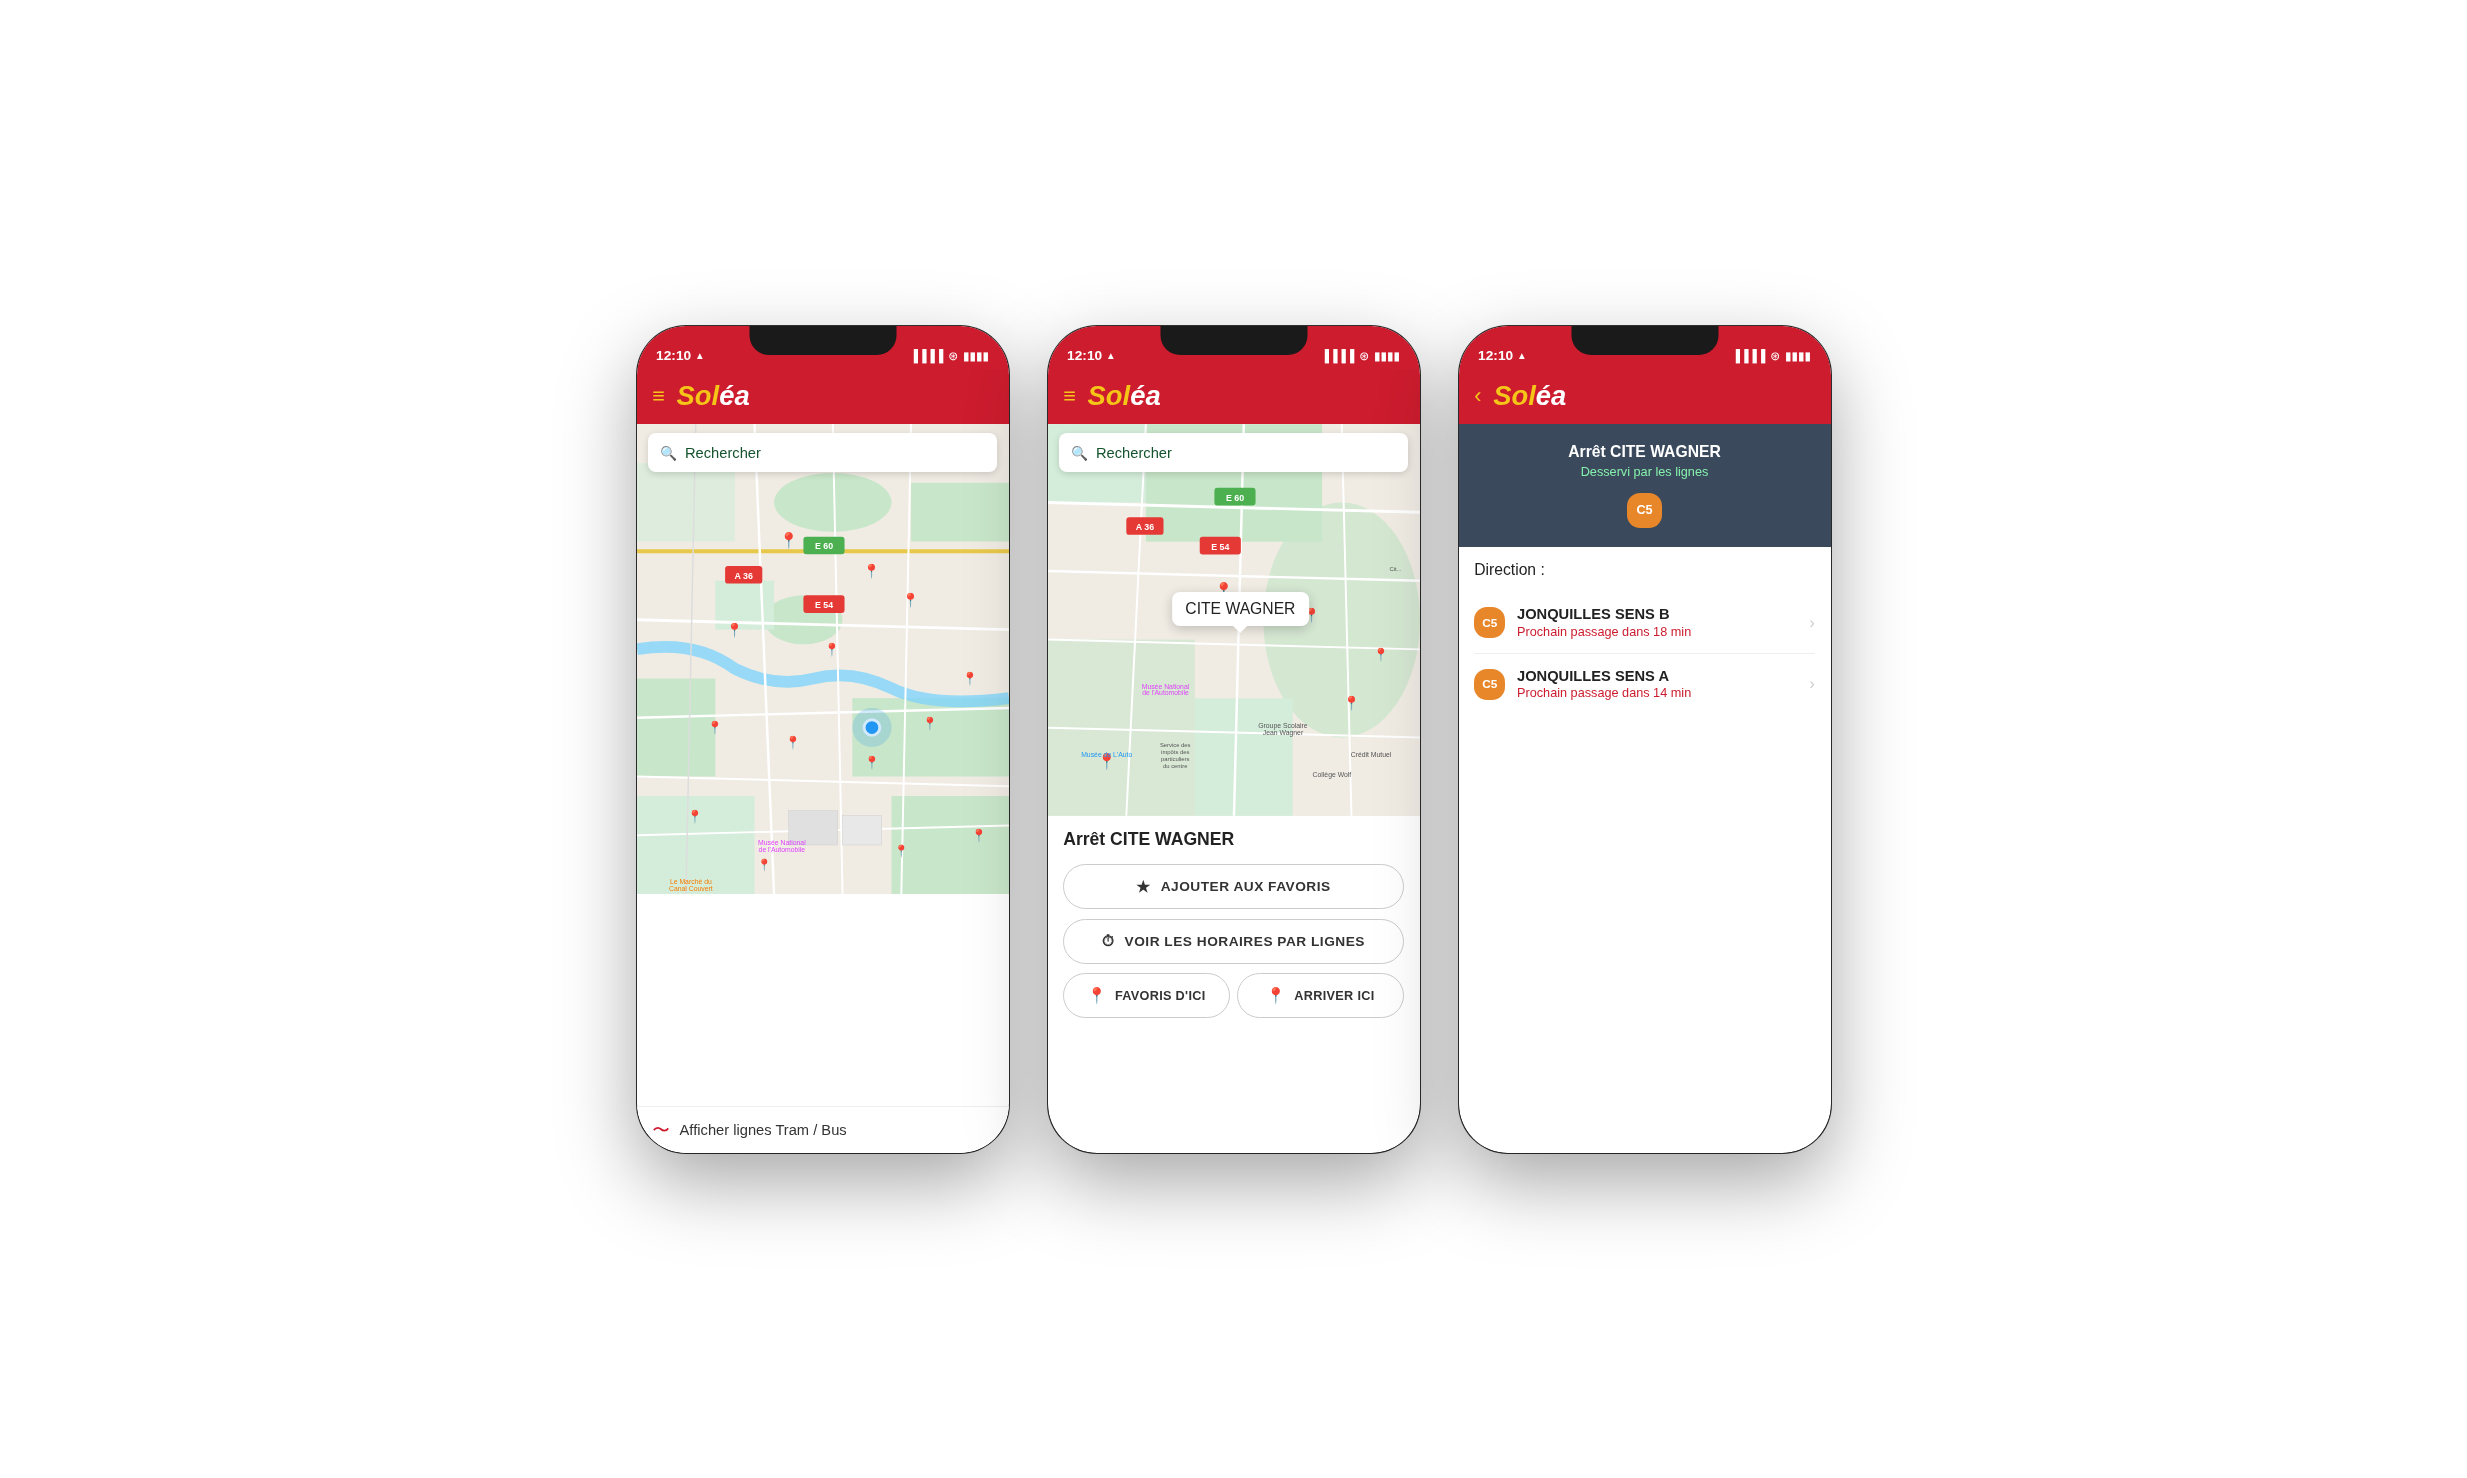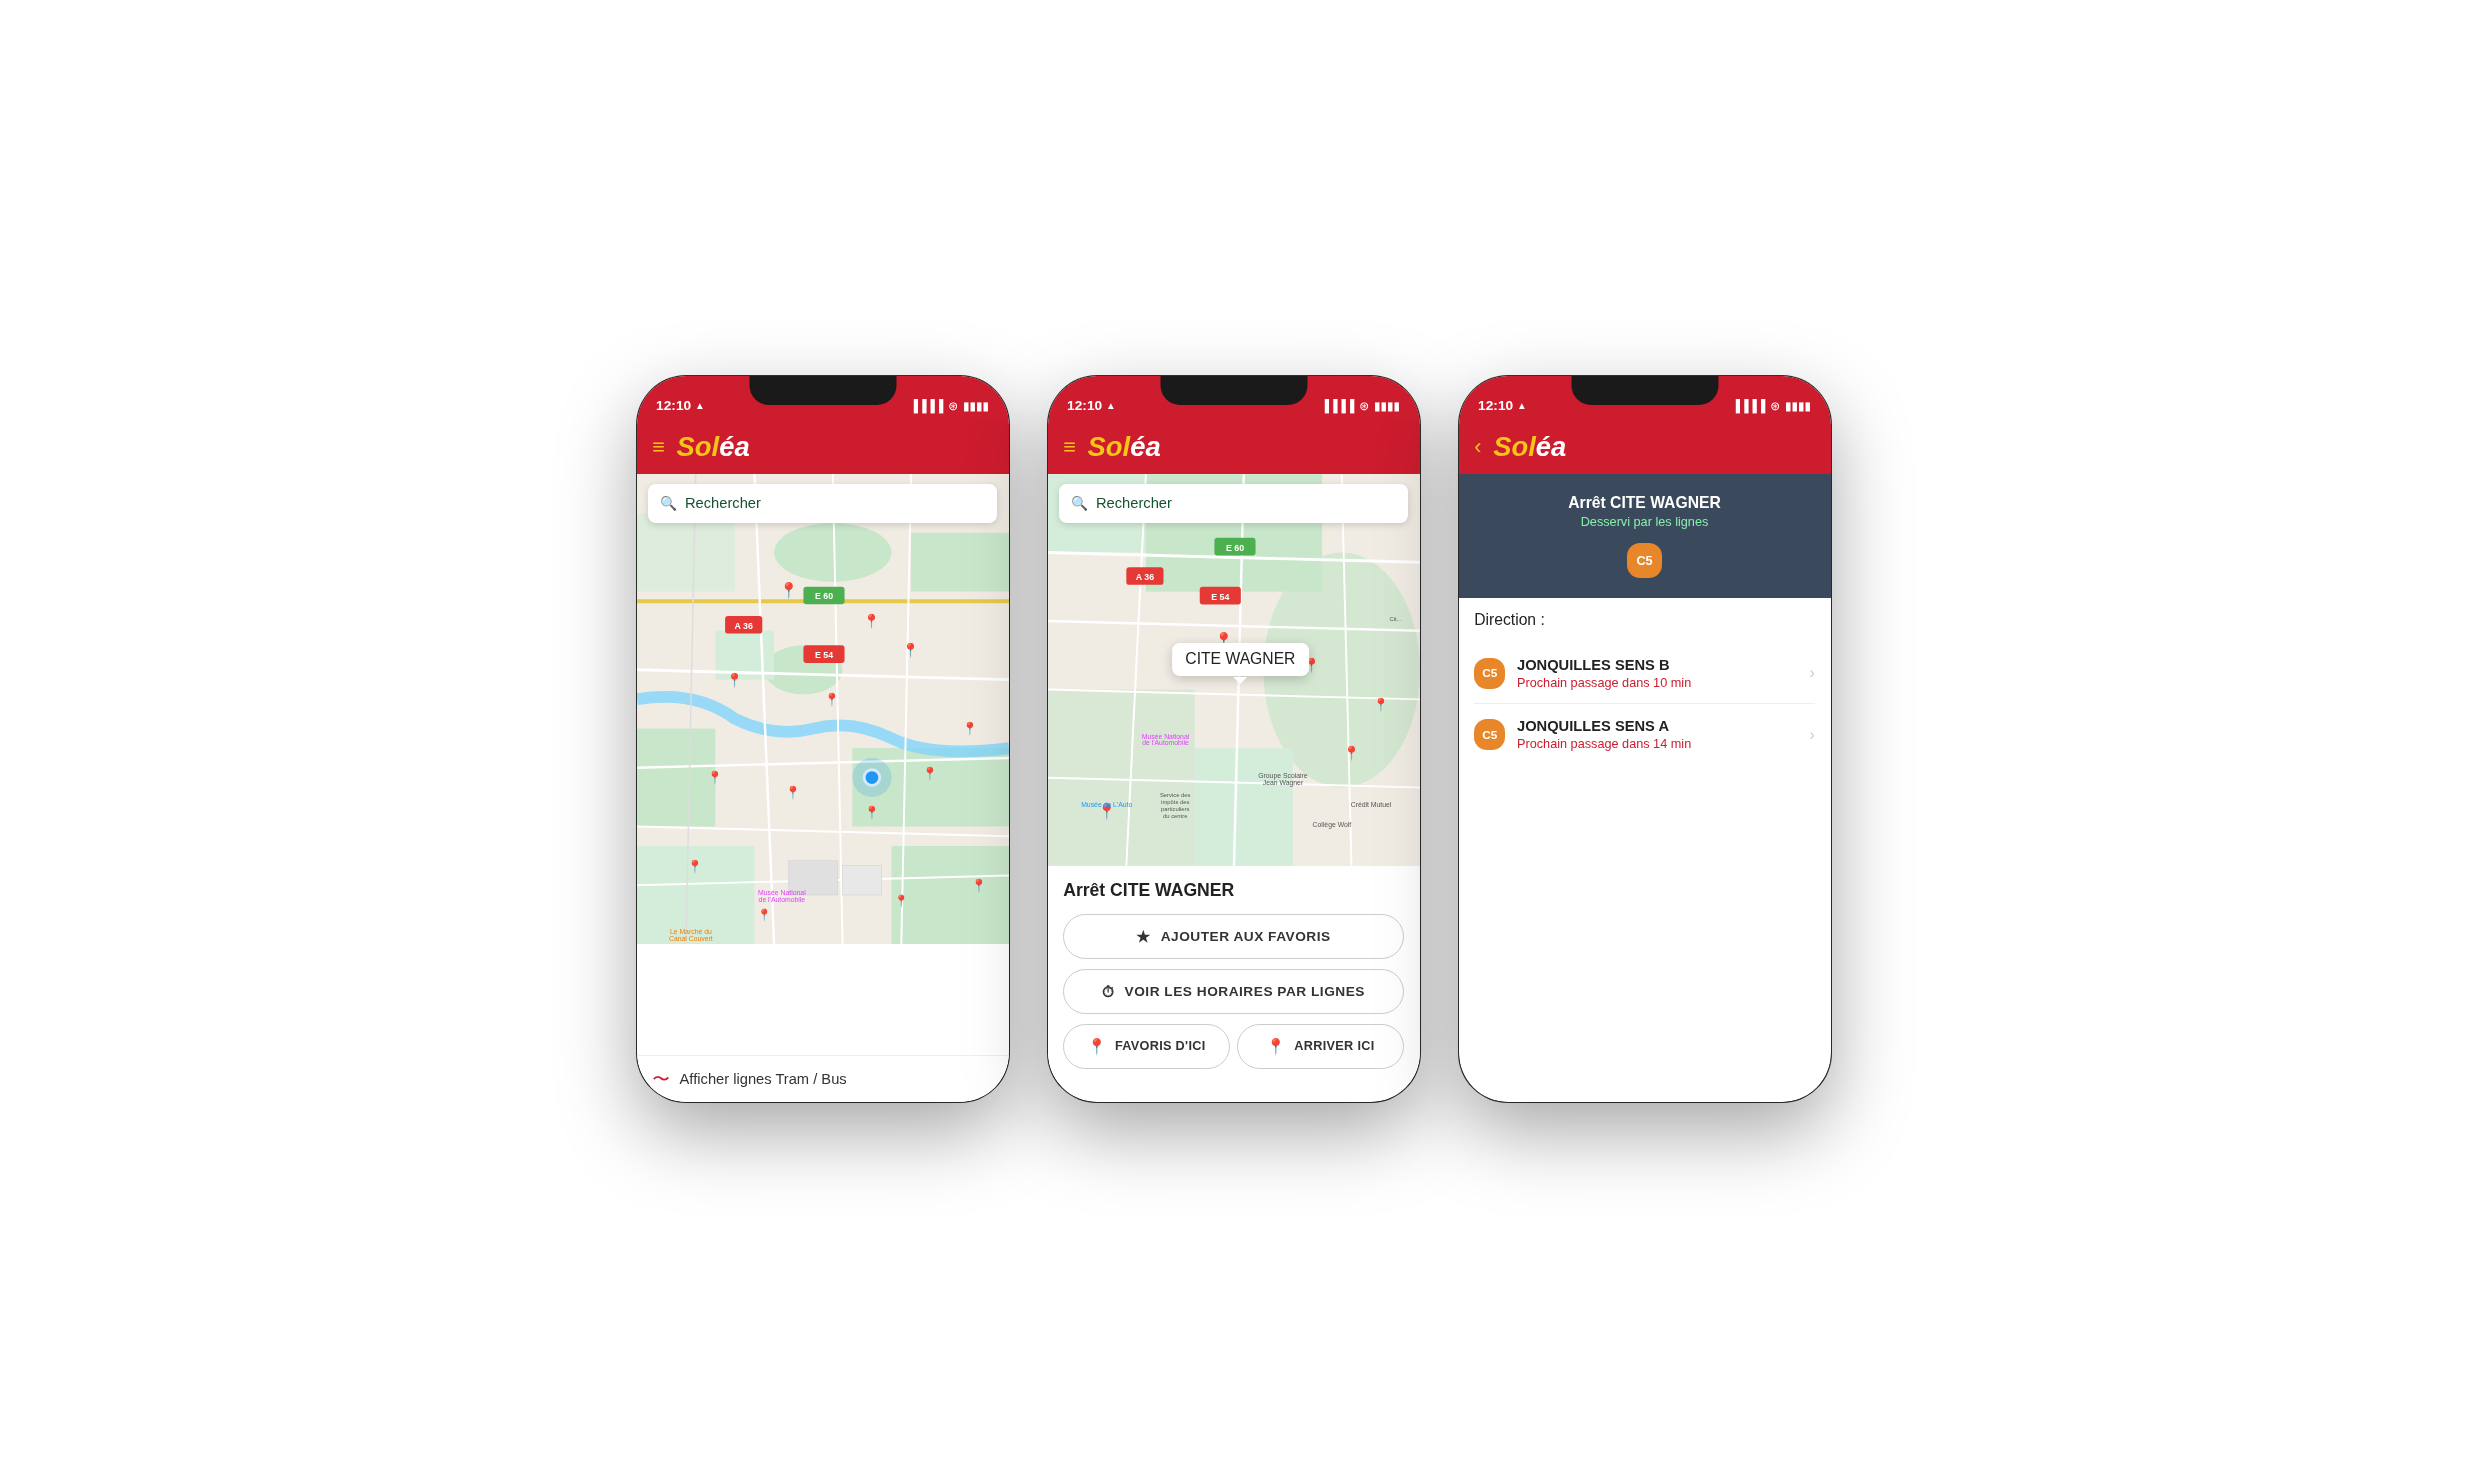--- a/index.html
+++ b/index.html
@@ -13,21 +13,21 @@
     }
     .phones-container {
       display: flex;
       gap: 39px;
       align-items: center;
       padding: 39px;
       background: #fff;
     }
     .phone {
       width: 372px;
-      height: 726px;
+      height: 827px;
       background: #1a1a1a;
       border-radius: 49px;
       position: relative;
       box-shadow: 0 29px 78px rgba(0,0,0,0.35), 0 0 0 1px #333;
       overflow: hidden;
     }
     .phone-screen {
       position: absolute;
       top: 0; left: 0; right: 0; bottom: 0;
       border-radius: 49px;
@@ -541,21 +541,21 @@
 
       <div class="direction-section">
         <div class="direction-label">Direction :</div>
 
         <div class="direction-item">
           <div class="line-badge" style="width:31px;height:31px;font-size:11.8px;flex-shrink:0;">
             <span>C5</span>
           </div>
           <div class="direction-info">
             <div class="direction-name">JONQUILLES SENS B</div>
-            <div class="direction-time">Prochain passage dans 10 min</div>
+            <div class="direction-time">Prochain passage dans 18 min</div>
           </div>
           <span class="direction-chevron">›</span>
         </div>
 
         <div class="direction-item">
           <div class="line-badge" style="width:31px;height:31px;font-size:11.8px;flex-shrink:0;">
             <span>C5</span>
           </div>
           <div class="direction-info">
             <div class="direction-name">JONQUILLES SENS A</div>

